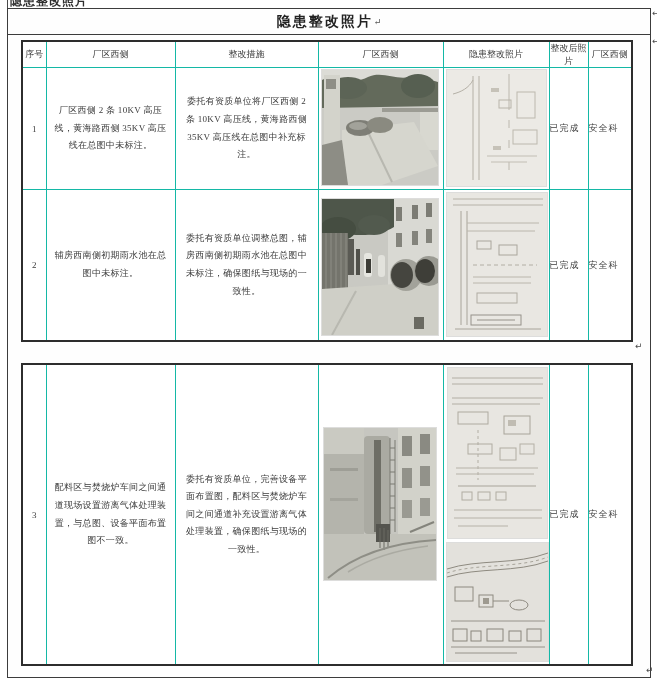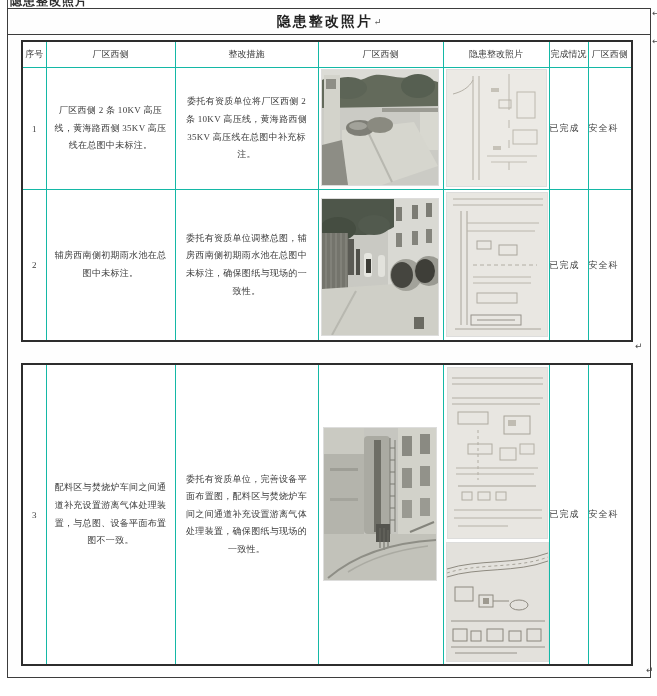--- a/index.html
+++ b/index.html
@@ -77,21 +77,21 @@
       <col style="width:39px">
       <col style="width:44px">
   </colgroup>
   <tbody>
       <tr>
     <th class="hdr">序号</th>
     <th class="hdr">厂区西侧</th>
     <th class="hdr">整改措施</th>
     <th class="hdr">厂区西侧</th>
     <th class="hdr">隐患整改照片</th>
-    <th class="hdr">完成情况</th>
+    <th class="hdr">整改后照片</th>
     <th class="hdr">厂区西侧</th>
   </tr>
 
   <tr>
     <td class="c-no">1</td>
     <td class="c-text">
           <div class="txt">厂区西侧 2 条 10KV 高压线，黄海路西侧 35KV 高压线在总图中未标注。</div>
         </td>
     <td class="c-text">
           <div class="txt">委托有资质单位将厂区西侧 2 条 10KV 高压线，黄海路西侧 35KV 高压线在总图中补充标注。</div>
@@ -215,21 +215,21 @@
       <col style="width:143px">
     <col style="width:125px">
       <col style="width:106px">
       <col style="width:39px">
       <col style="width:44px">
   </colgroup>
   <tbody>
       <tr>
     <td class="c-no">3</td>
     <td class="c-text">
-          <div class="txt">配料区与焚烧炉车间之间通道补充设置游离气体处理装置，与总图、设备平面布置图不一致。</div>
+          <div class="txt">配料区与焚烧炉车间之间通道现场设置游离气体处理装置，与总图、设备平面布置图不一致。</div>
         </td>
     <td class="c-text">
           <div class="txt">委托有资质单位，完善设备平面布置图，配料区与焚烧炉车间之间通道补充设置游离气体处理装置，确保图纸与现场的一致性。</div>
         </td>
     <td>
       <div class="ph-wrap h-r3">
         <div class="photo" style="left:5px;top:63px;width:112px;height:152px;">
           <svg viewBox="0 0 112 152" preserveAspectRatio="none">
             <rect width="112" height="152" fill="#c6c6c0"></rect>
             <rect width="40" height="152" fill="#b4b4ac"></rect>

